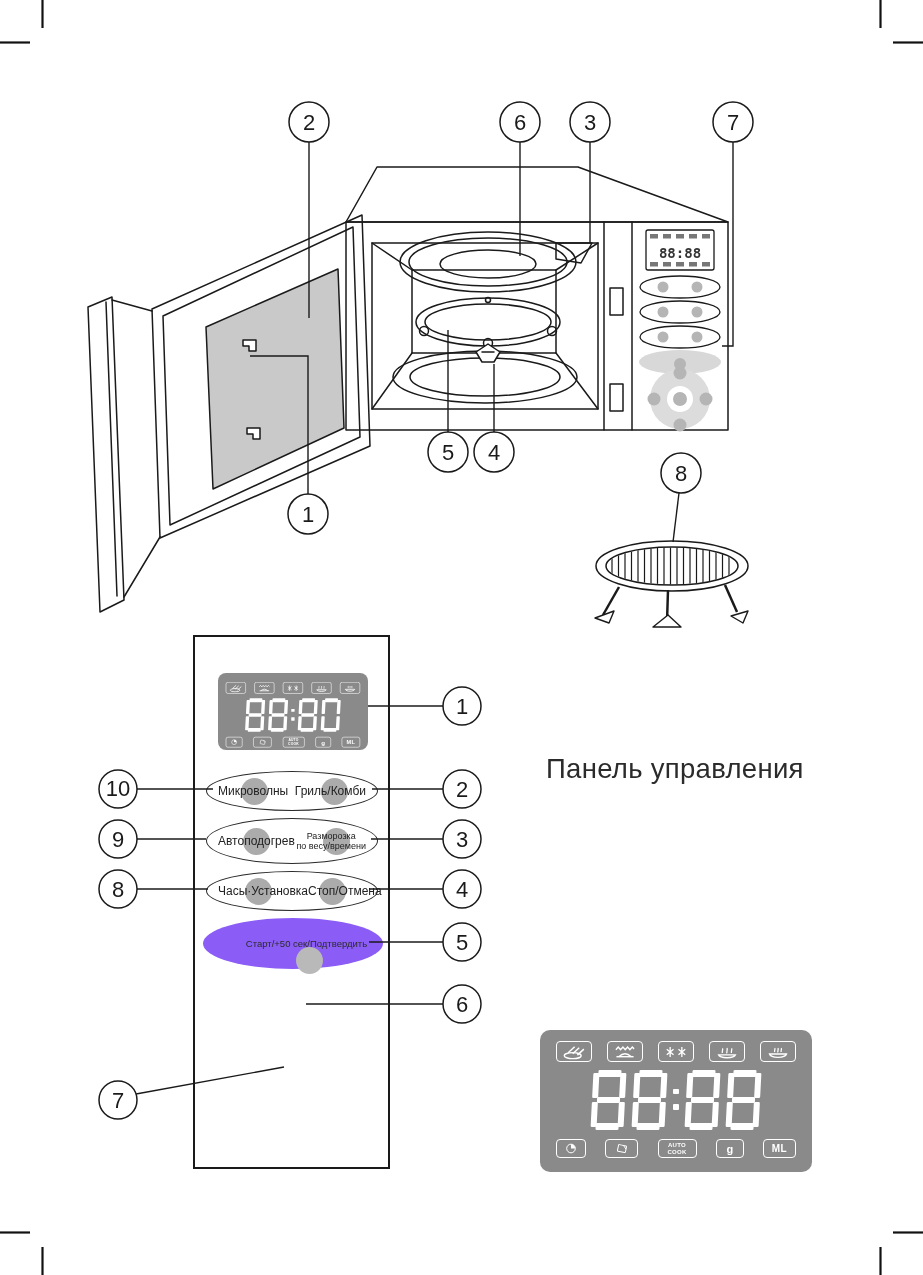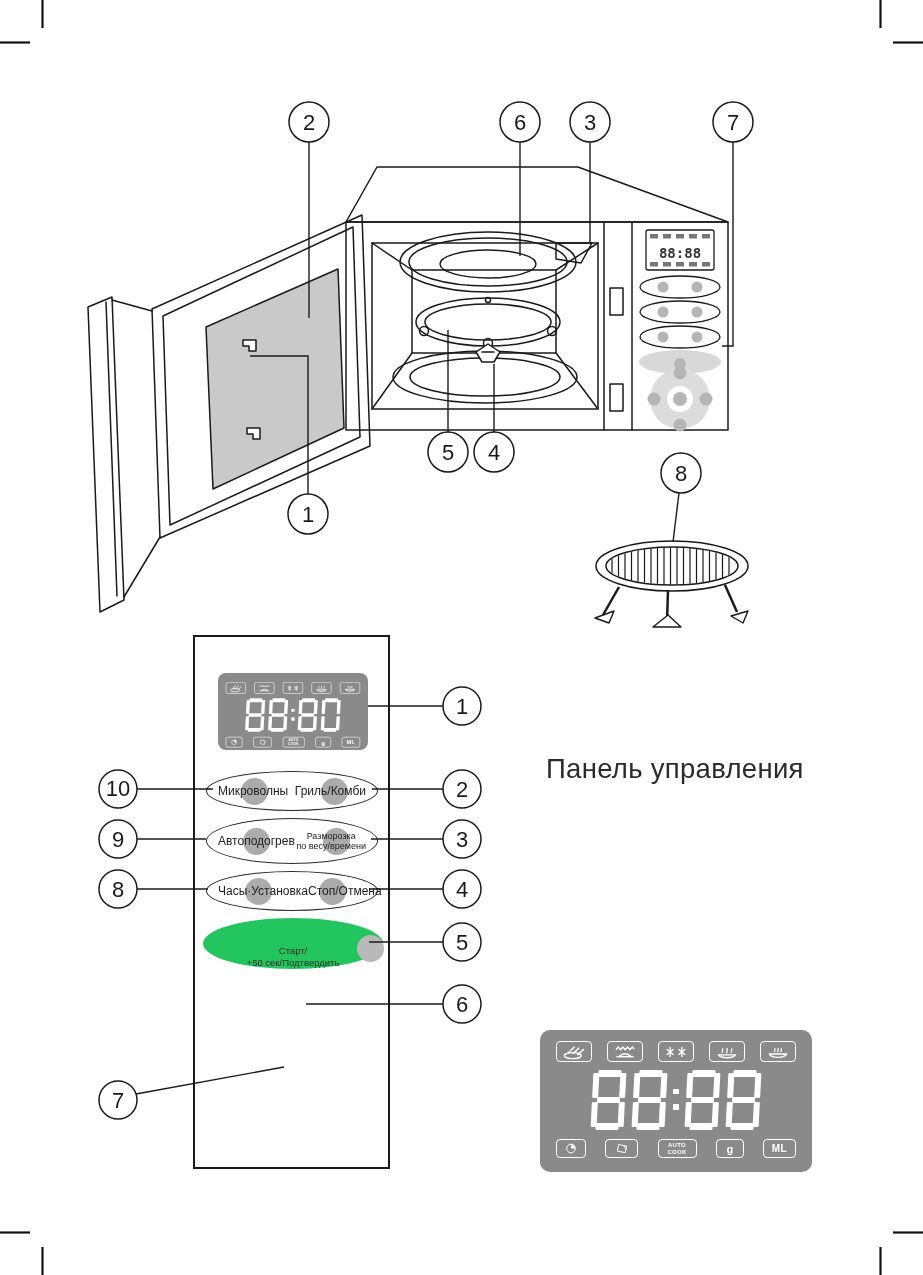--- a/index.html
+++ b/index.html
@@ -53,22 +53,22 @@
         display:flex;align-items:center;justify-content:space-between;padding:0 11px;
         box-sizing:border-box;background:#fff}
   .brow1{top:134px;height:40px}
   .brow2{top:181px;height:46px}
   .brow3{top:234px;height:40px}
   .blabel{position:relative;z-index:2;font-size:12px;color:#222;text-align:center;white-space:nowrap}
   .blabel.two{display:flex;flex-direction:column;font-size:9px;line-height:10.5px}
   .blabel.two i{font-style:normal}
   .bdot{position:absolute;width:27px;height:27px;border-radius:50%;background:#ababab;z-index:1}
 
-  .start-btn{position:absolute;left:8px;top:281px;width:180px;height:51px;background:#22c55e;
-             border-radius:50%;display:flex;flex-direction:column;align-items:center;
+  .start-btn{position:absolute;left:8px;top:281px;width:180px;height:51px;background:#8b5cf6;
+             border-radius:50%;display:flex;flex-direction:row;align-items:center;
              justify-content:center;font-size:9.5px;line-height:12px;color:#2b2b2b}
   .start-btn span{position:relative;z-index:2}
   .start-dot{position:absolute;left:77px;top:17px;width:27px;height:27px;border-radius:50%;
              background:#b9b9b9;z-index:1}
 
   .dial{position:absolute;left:22px;top:352px;width:152px;height:152px;border-radius:50%;background:#d9d9d9}
   .dial-inner{position:absolute;left:43px;top:43px;width:66px;height:66px;border-radius:50%;background:#fff}
   .dial-dot{position:absolute;width:34px;height:34px;border-radius:50%;background:#a9a9a9;
             color:rgba(255,255,255,.85);font-size:10.5px;display:flex;align-items:center;justify-content:center}
   .dd-top{left:59px;top:0}.dd-bottom{left:59px;top:118px}.dd-left{left:0;top:59px}.dd-right{left:118px;top:59px}

